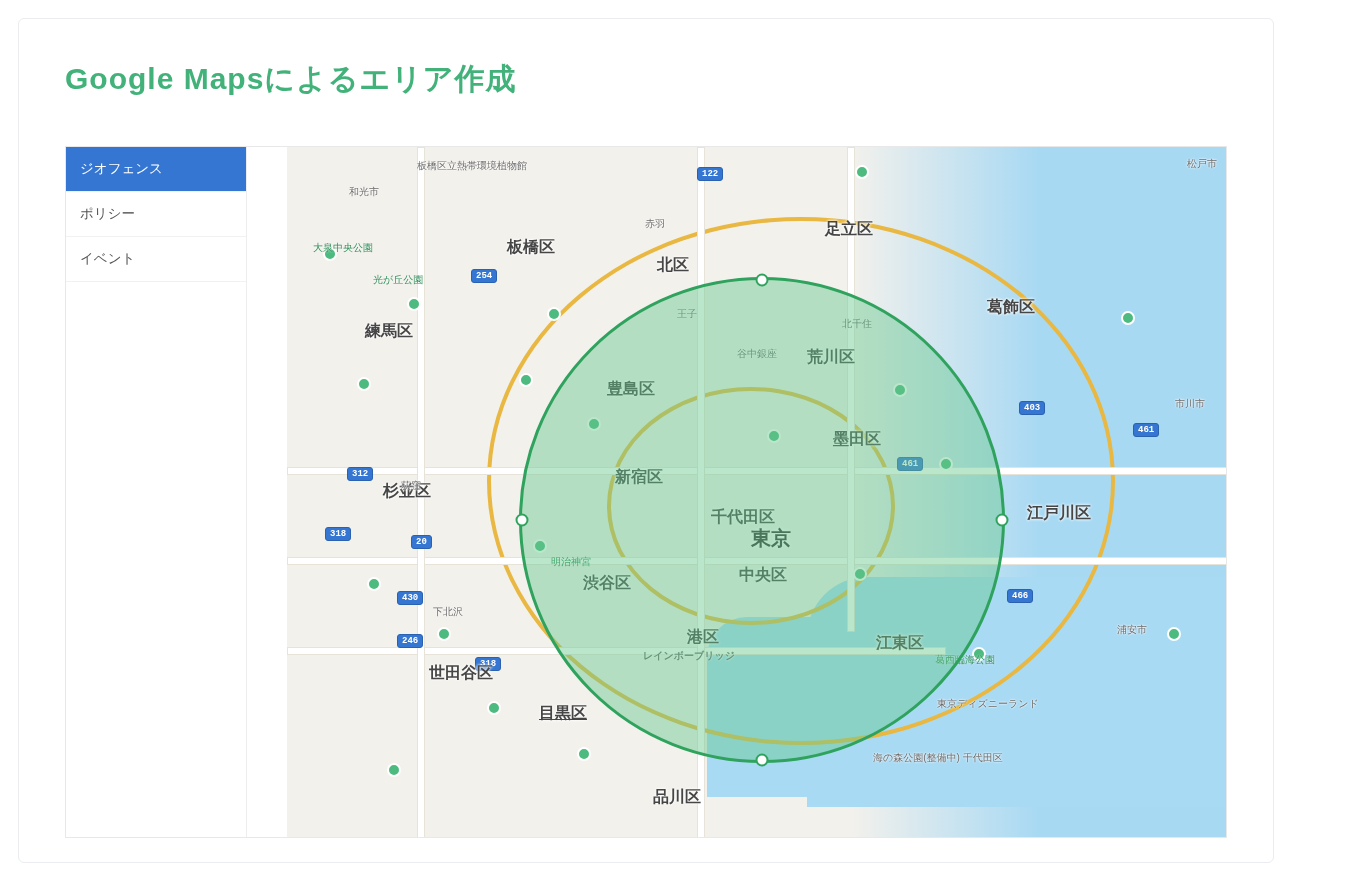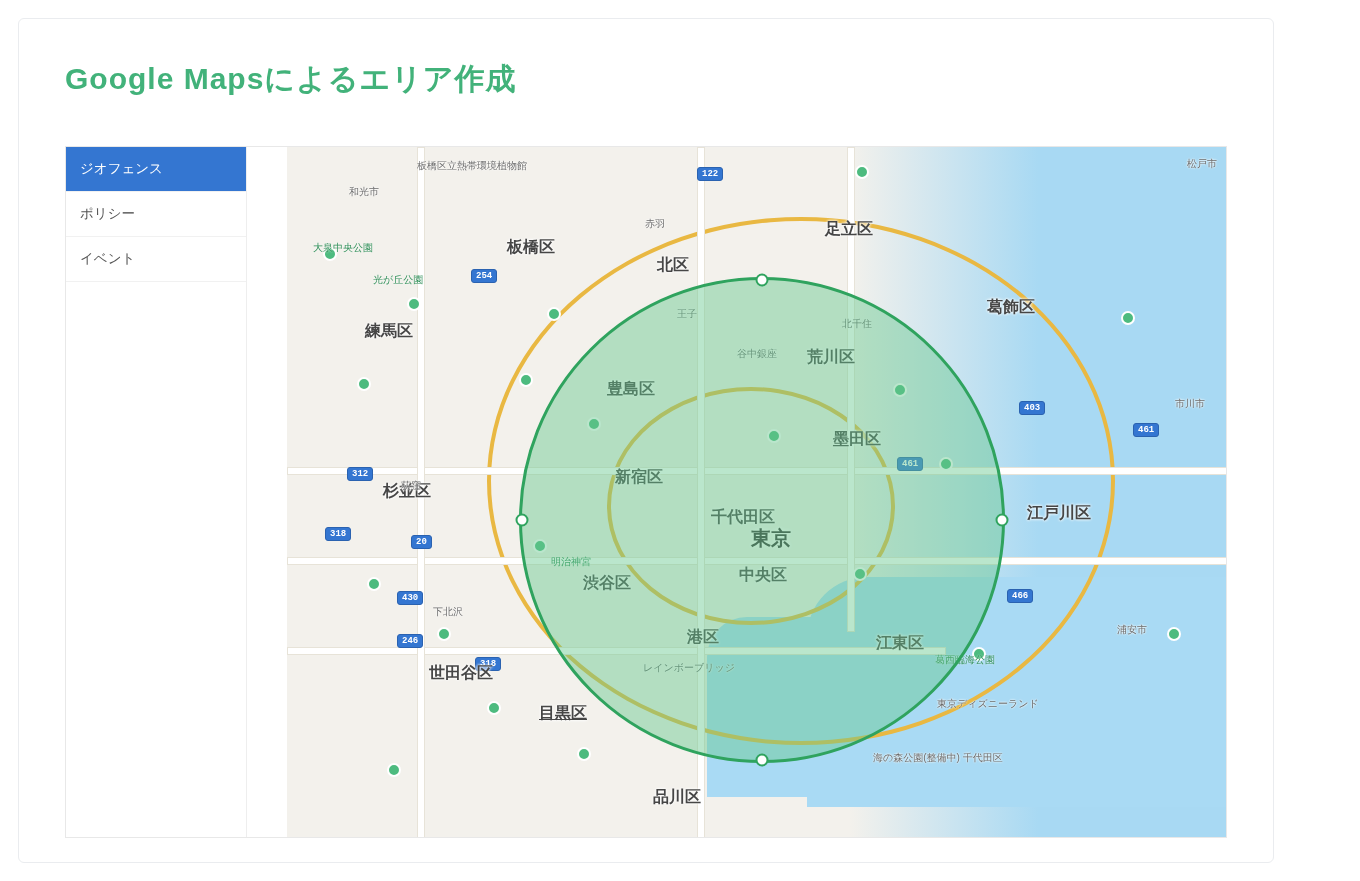--- a/index.html
+++ b/index.html
@@ -243,21 +243,21 @@
           <div class="ward" style="left:252px; top:556px;text-decoration:underline;">目黒区</div>
           <div class="ward" style="left:366px; top:640px;">品川区</div>
 
           <div class="small-label" style="left:62px; top:38px;">和光市</div>
           <div class="small-label" style="left:130px; top:12px;">板橋区立熱帯環境植物館</div>
           <div class="green-label" style="left:26px; top:94px;">大泉中央公園</div>
           <div class="green-label" style="left:86px; top:126px;">光が丘公園</div>
           <div class="small-label" style="left:358px; top:70px;">赤羽</div>
           <div class="small-label" style="left:390px; top:160px;">王子</div>
           <div class="green-label" style="left:264px; top:408px;">明治神宮</div>
-          <div class="small-label" style="left:356px; top:514px;">レインボーブリッジ</div>
+          <div class="small-label" style="left:356px; top:502px;font-weight:bold;">レインボーブリッジ</div>
           <div class="green-label" style="left:648px; top:506px;">葛西臨海公園</div>
           <div class="small-label" style="left:650px; top:550px;">東京ディズニーランド</div>
           <div class="small-label" style="left:586px; top:604px;">海の森公園(整備中) 千代田区</div>
           <div class="small-label" style="left:526px; top:170px;margin-left:29px;">北千住</div>
           <div class="small-label" style="left:450px; top:200px;">谷中銀座</div>
           <div class="small-label" style="left:114px; top:304px;margin-top:28px;">荻窪</div>
           <div class="small-label" style="left:146px; top:458px;">下北沢</div>
           <div class="small-label" style="left:830px; top:476px;">浦安市</div>
           <div class="small-label" style="left:900px; top:10px;">松戸市</div>
           <div class="small-label" style="left:888px; top:250px;">市川市</div>

